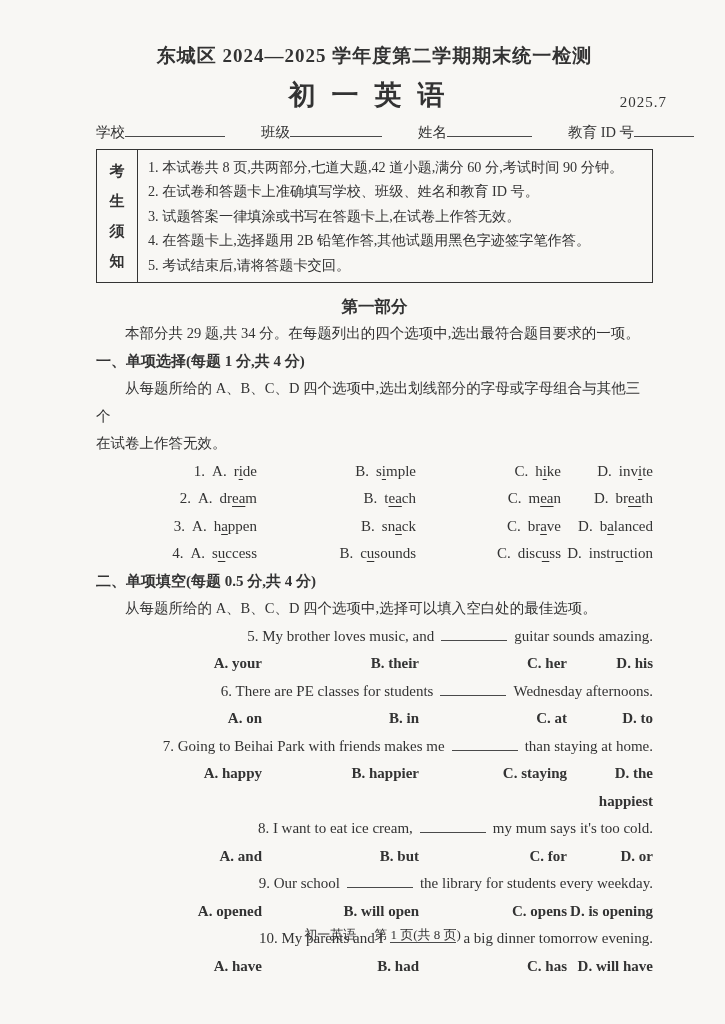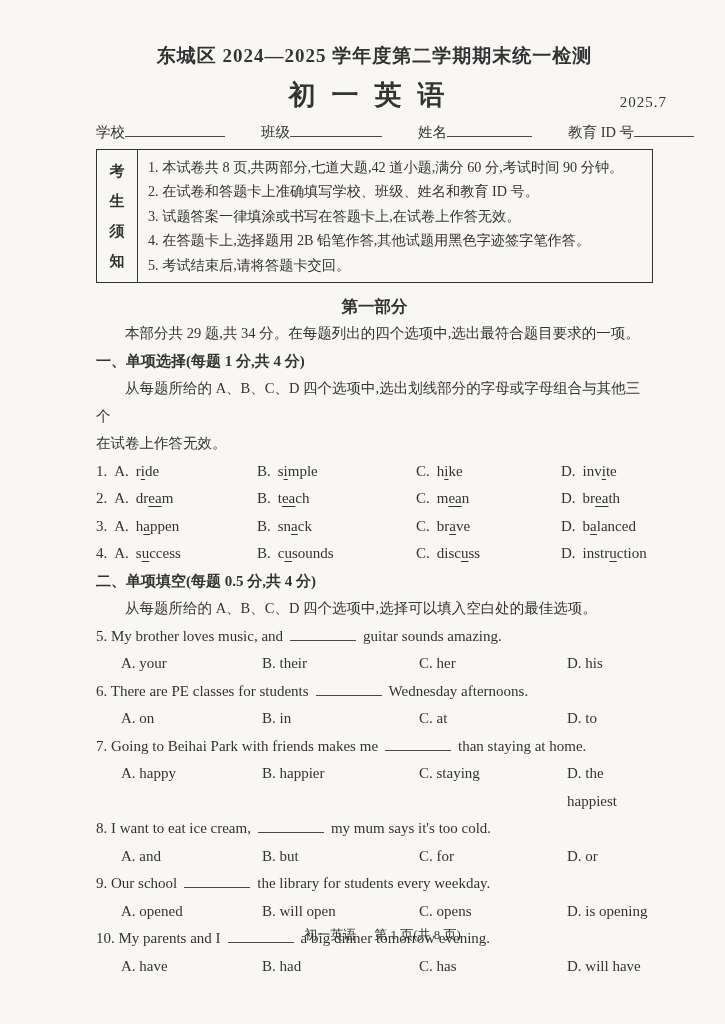--- a/index.html
+++ b/index.html
@@ -41,23 +41,23 @@
     gap:11px; font-size:15px; font-weight:bold; padding:6px 0;
   }
   .notice-items { flex:1; padding:5px 6px 5px 10px; font-size:14.2px; }
   .notice-items div { line-height:24.4px; white-space:nowrap; }
 
   .part-title { text-align:center; font-size:16.5px; font-weight:bold; margin-top:11px; line-height:26px; }
   .cjk { font-size:14.5px; line-height:27.5px; }
   .indent { text-indent:2em; }
   .sec-heading { font-size:15px; font-weight:bold; line-height:27.5px; }
 
-  .q-area { font-size:15px; }
+  .q-area { font-size:15px;text-align:right; }
   .opts4a { display:grid; grid-template-columns:161px 159px 145px 1fr; line-height:27.5px; }
-  .opts4b { display:grid; grid-template-columns:141px 157px 148px 1fr; line-height:27.5px; margin-left:25px; }
+  .opts4b { display:grid; grid-template-columns:141px 157px 148px 1fr; line-height:27.5px; margin-left:25px;font-weight:bold; }
   .qnum { margin-right:7px; }
   .opt-label { margin-right:7px; }
   .ul { text-decoration:underline; text-underline-offset:3px; text-decoration-thickness:1px; }
   .q-line { line-height:27.5px; white-space:nowrap; }
   .blank-inline {
     display:inline-block; width:66px; border-bottom:1px solid #4a4a4a;
     height:13px; margin:0 7px; vertical-align:baseline;
   }
 
   .page-footer {

